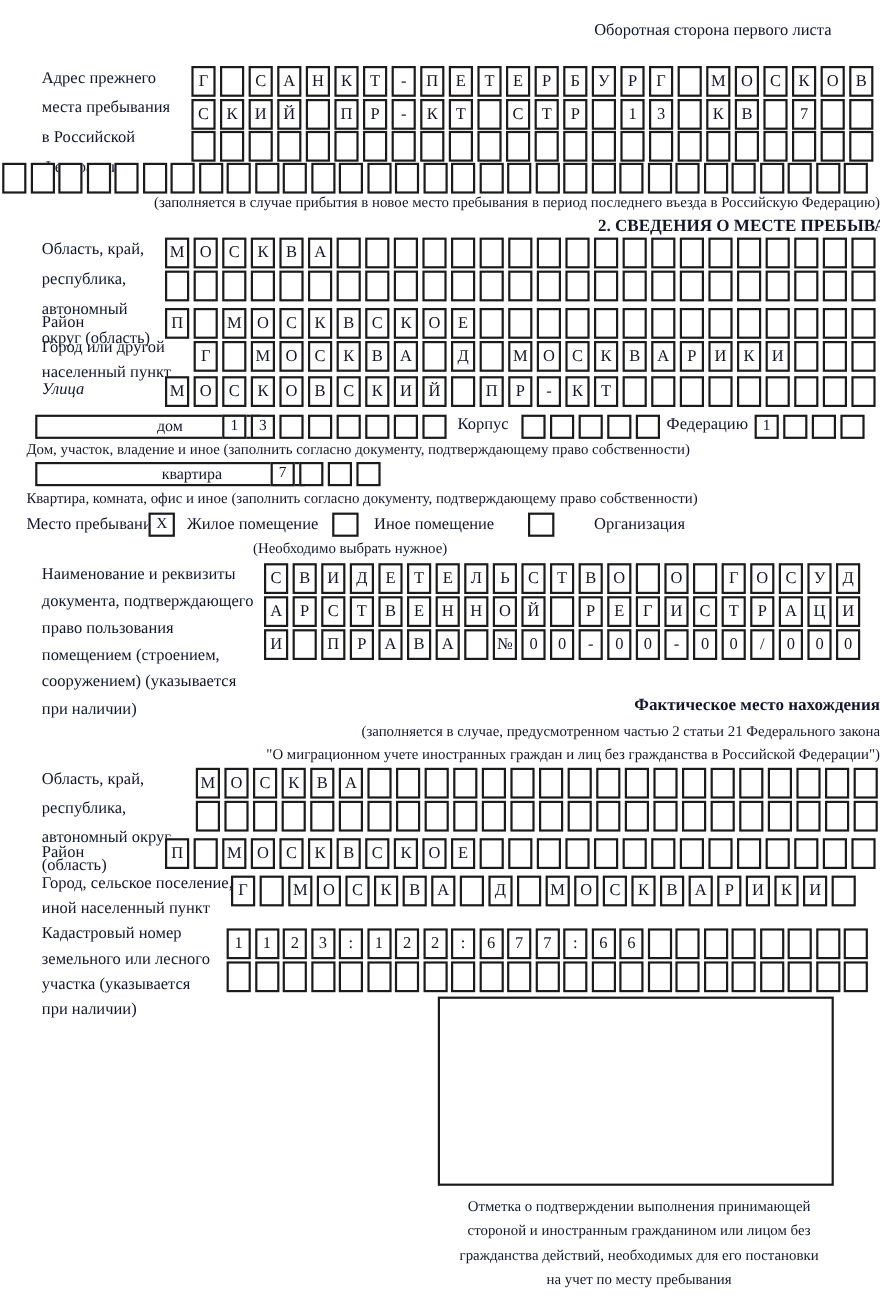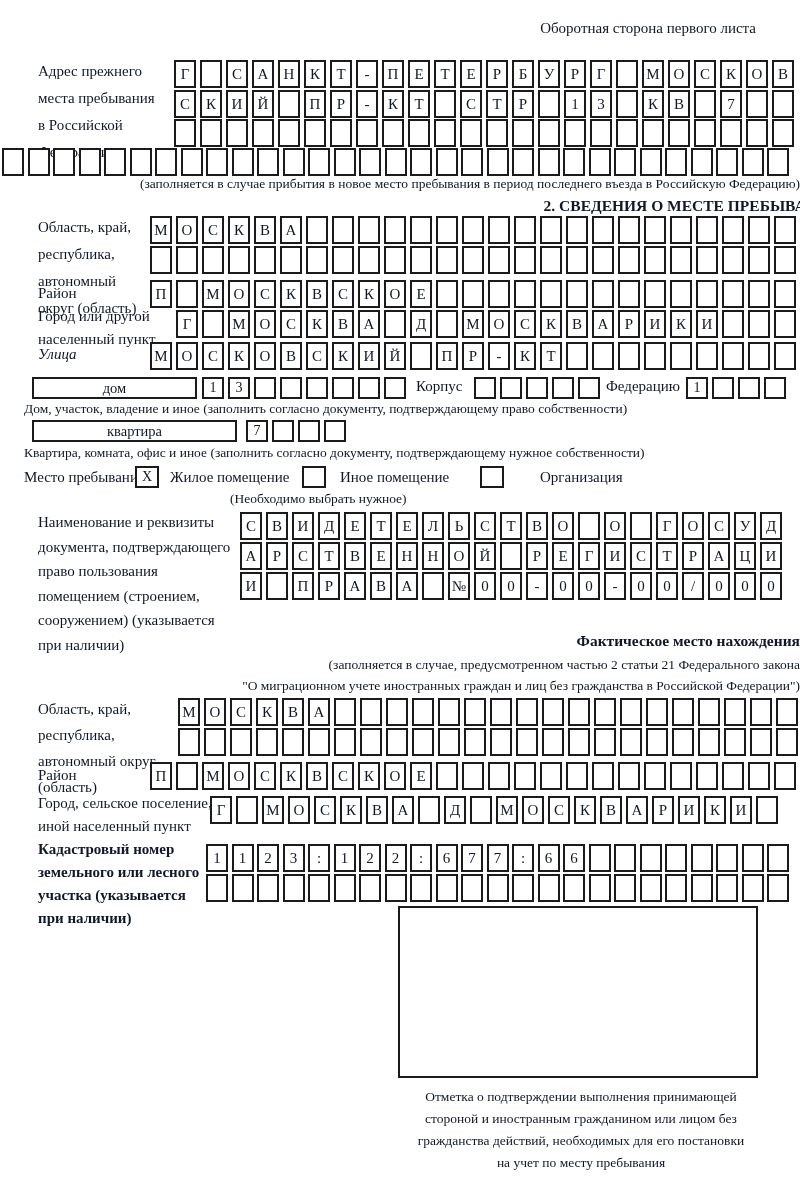--- a/index.html
+++ b/index.html
@@ -17,21 +17,21 @@
   .cellrow{display:flex;gap:4px;}
   .cellrow.gap35{gap:3.5px;}
   .cell{
     flex:none;width:18px;height:24px;border:2px solid #1b1b1b;background:#fff;
     display:flex;align-items:center;justify-content:center;
     font-family:"Liberation Serif", serif;font-size:15px;line-height:24px;
   }
   .cellrow.small .cell, .cell.small{height:18px;font-size:14px;line-height:18px;}
   .labelbox{
     border:2px solid #1b1b1b;display:flex;align-items:center;justify-content:center;
-    font-size:14.5px;background:#fff;
+    font-size:14.5px;background:#fff;padding-left:40px;
   }
   .stampbox{border:2px solid #1b1b1b;background:#fff;}
 </style>
 </head>
 <body>
 
 <div class="page">
 
   <div class="abs note" style="top:20px;right:44px;font-size:15px;">Оборотная сторона первого листа</div>
 
@@ -328,21 +328,21 @@
     </div>
   <div class="abs note" style="left:24px;top:401px;">Дом, участок, владение и иное (заполнить согласно документу, подтверждающему право собственности)</div>
 
   <div class="abs labelbox" style="left:32px;top:420px;width:201px;height:18px;">квартира</div>
   <div class="abs cellrow small" style="left:246px;top:420px;">
       <span class="cell">7</span>
       <span class="cell"></span>
       <span class="cell"></span>
       <span class="cell"></span>
     </div>
-  <div class="abs note" style="left:24px;top:445px;">Квартира, комната, офис и иное (заполнить согласно документу, подтверждающему нужное собственности)</div>
+  <div class="abs note" style="left:24px;top:445px;">Квартира, комната, офис и иное (заполнить согласно документу, подтверждающему право собственности)</div>
 
   <div class="abs lbl" style="left:24px;top:466px;line-height:22px;">Место пребывания:</div>
   <span class="abs cell small" style="left:135px;top:466px;width:20px;">X</span>
   <div class="abs lbl" style="left:170px;top:466px;line-height:22px;">Жилое помещение</div>
   <span class="abs cell small" style="left:302px;top:466px;width:20px;"></span>
   <div class="abs lbl" style="left:340px;top:466px;line-height:22px;">Иное помещение</div>
   <span class="abs cell small" style="left:480px;top:466px;width:20px;"></span>
   <div class="abs lbl" style="left:540px;top:466px;line-height:22px;">Организация</div>
   <div class="abs note" style="left:230px;top:491px;">(Необходимо выбрать нужное)</div>
 
@@ -532,21 +532,21 @@
       <span class="cell">К</span>
       <span class="cell">В</span>
       <span class="cell">А</span>
       <span class="cell">Р</span>
       <span class="cell">И</span>
       <span class="cell">К</span>
       <span class="cell">И</span>
       <span class="cell"></span>
     </div>
 
-  <div class="abs lbl lh24" style="left:38px;top:838px;font-weight:bold;">Кадастровый номер
+  <div class="abs lbl lh24" style="left:38px;top:838px;">Кадастровый номер
 земельного или лесного
 участка (указывается
 при наличии)</div>
   <div class="abs cellrow gap35" style="left:206px;top:844px;">
       <span class="cell">1</span>
       <span class="cell">1</span>
       <span class="cell">2</span>
       <span class="cell">3</span>
       <span class="cell">:</span>
       <span class="cell">1</span>

